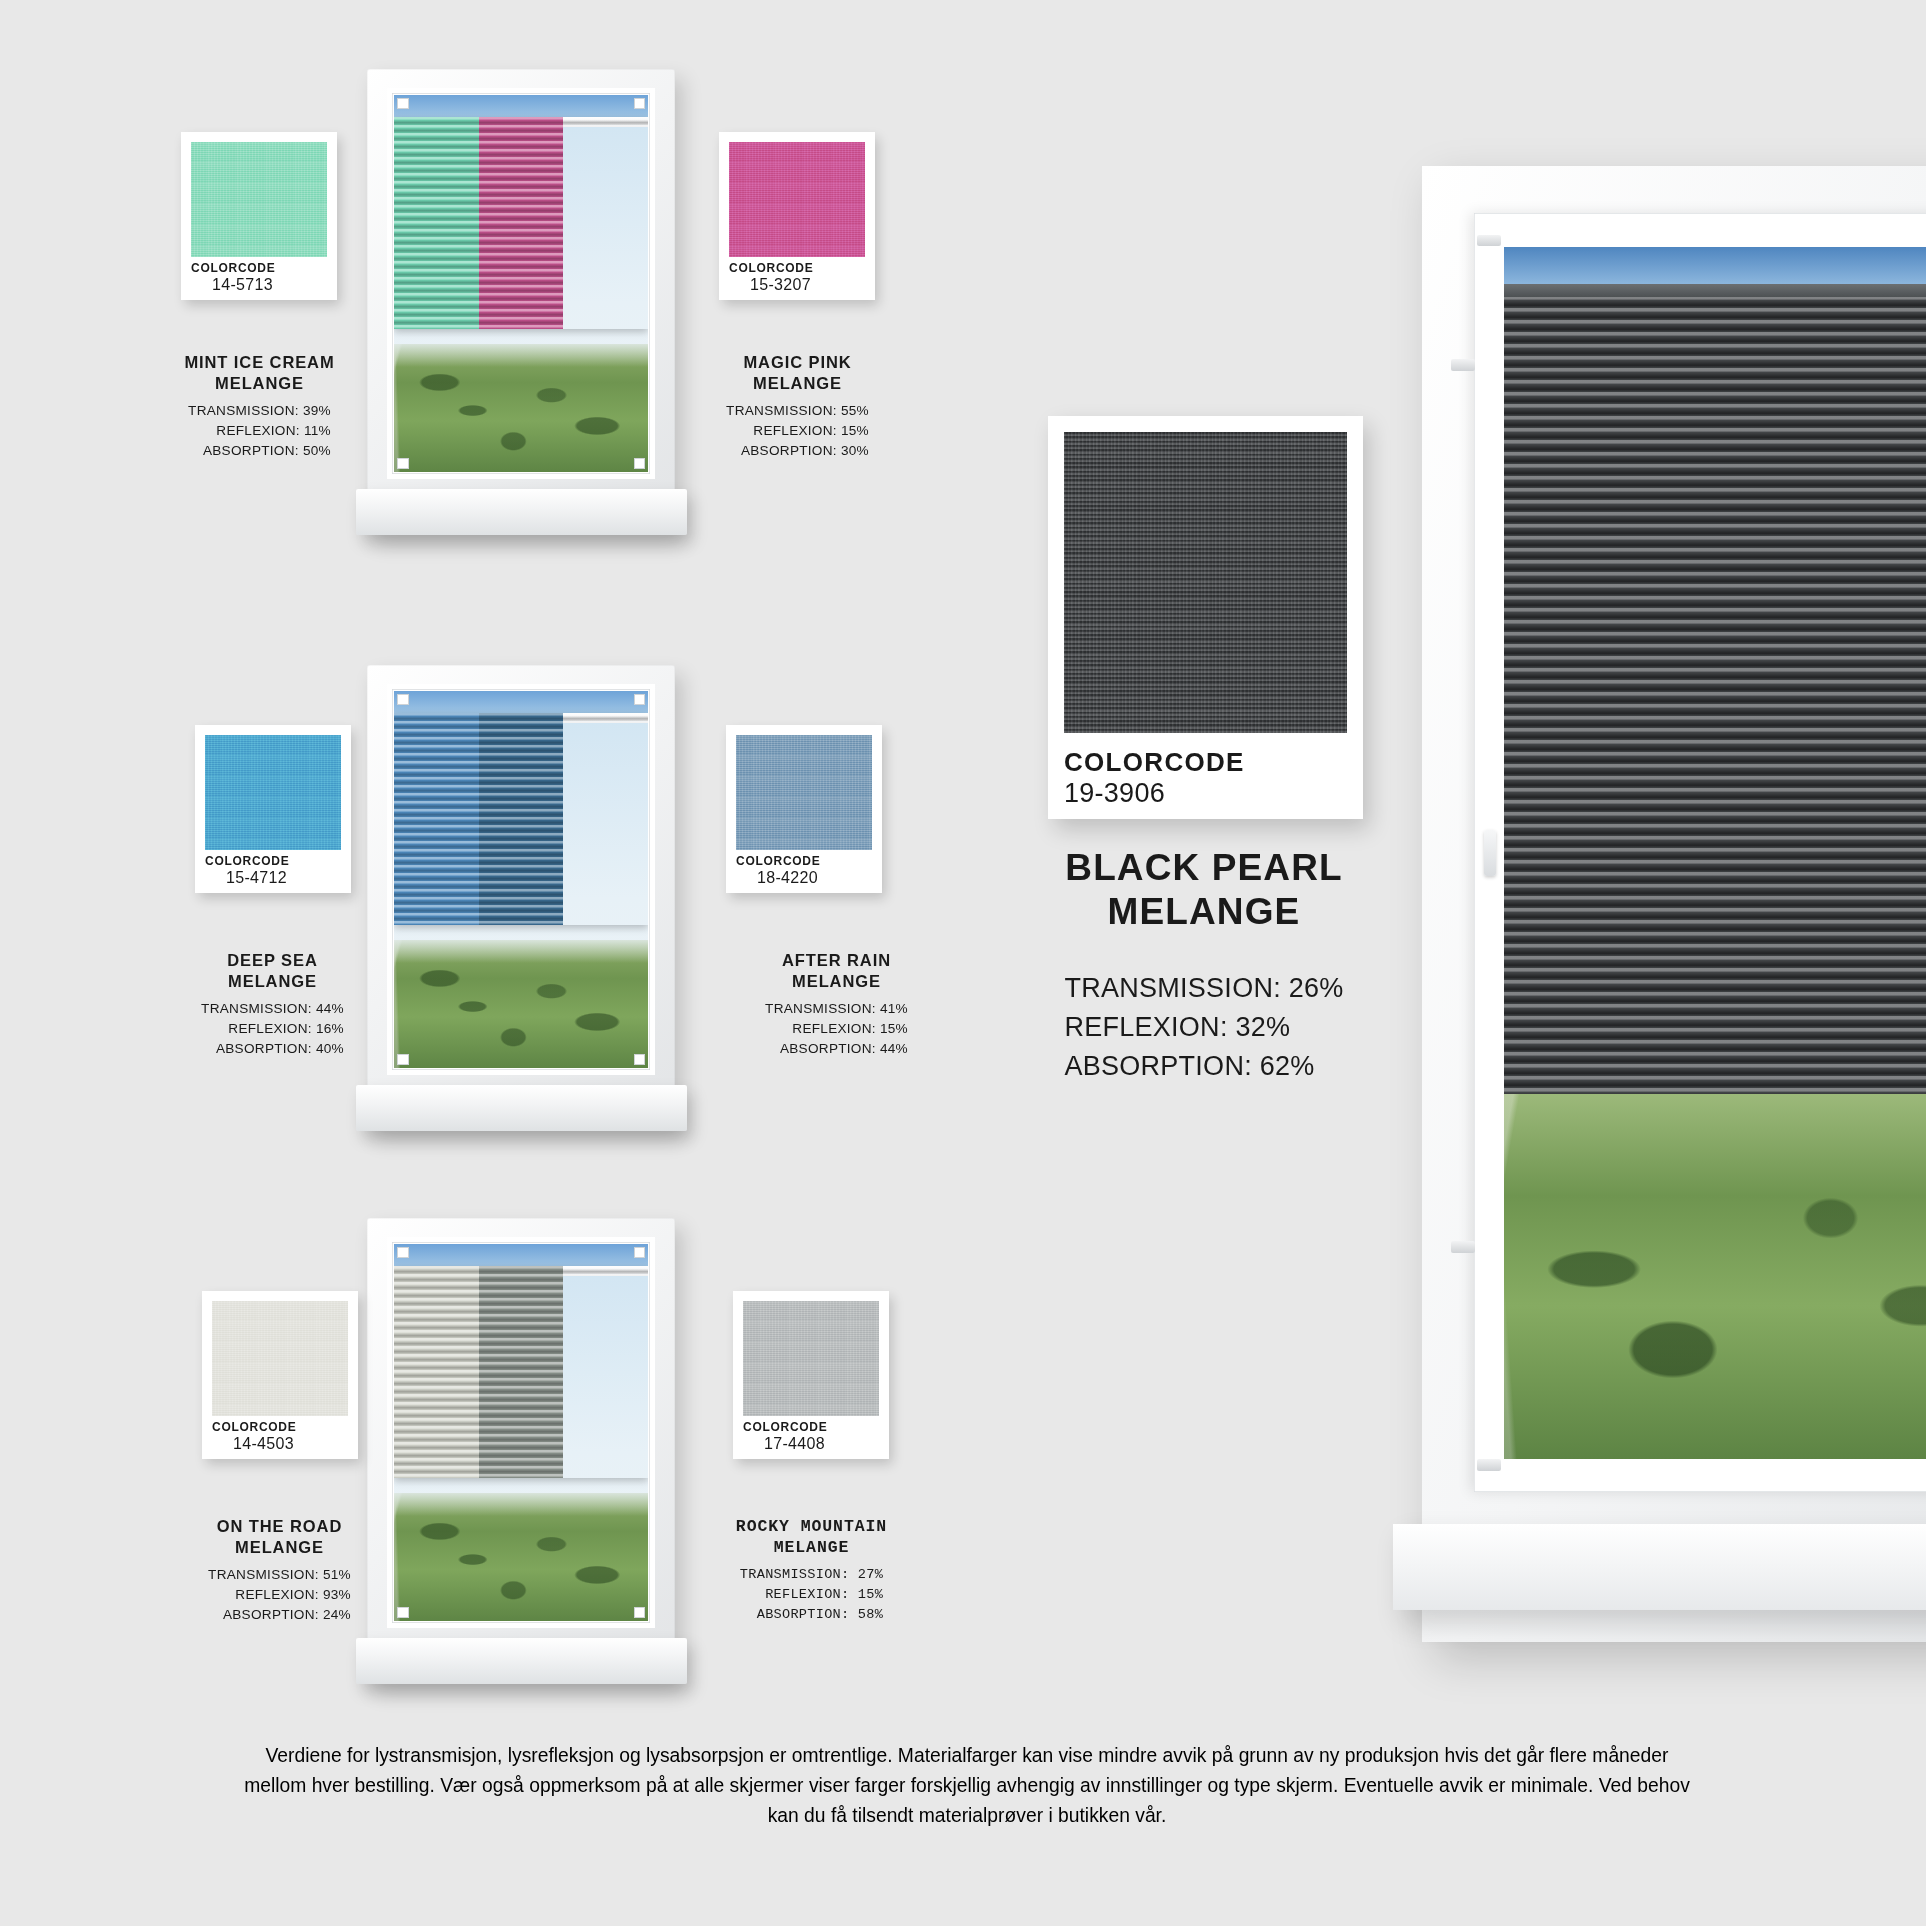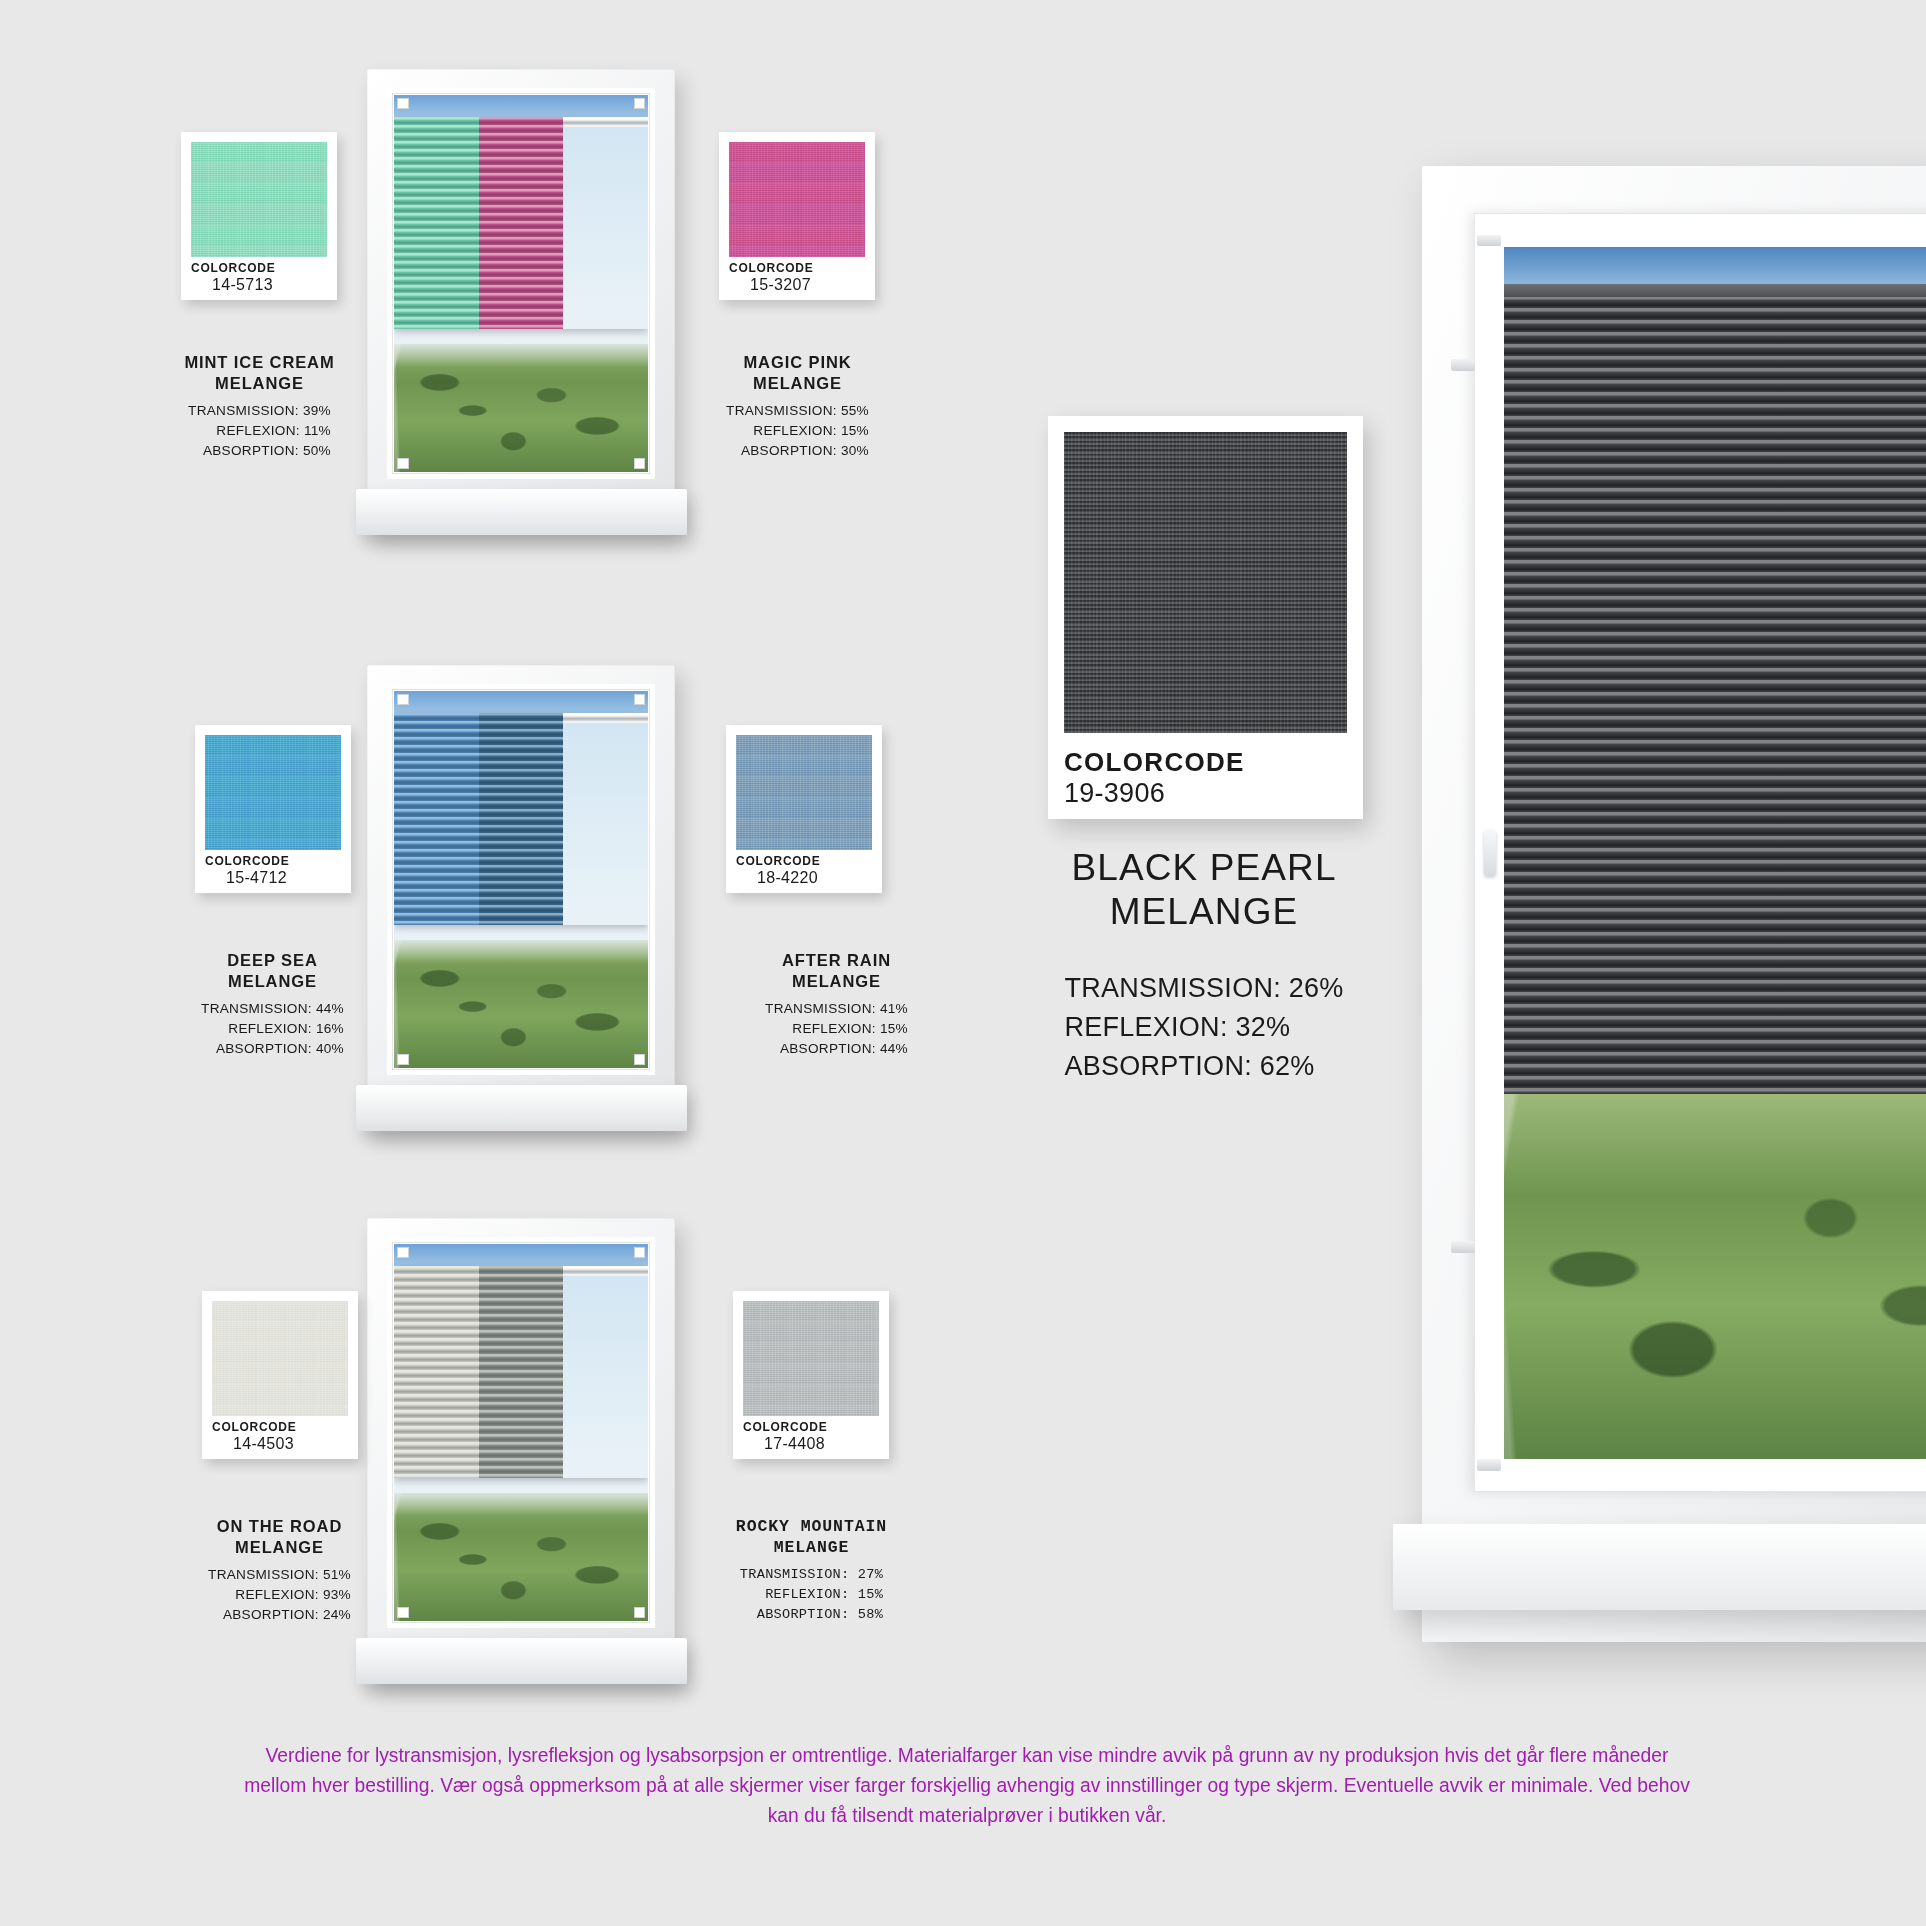--- a/index.html
+++ b/index.html
@@ -294,41 +294,41 @@
     position: absolute;
     left: 989px;
     top: 846px;
     width: 430px;
     text-align: center;
   }
   #hero-text .hname {
     font-size: 37px;
     letter-spacing: 0.03em;
     line-height: 1.18;
-    font-weight: 400;
+    font-weight: 700;
   }
   #hero-text .hspecs {
     margin-top: 36px;
     font-size: 27px;
     line-height: 1.44;
     text-align: left;
     display: inline-block;
     letter-spacing: 0.01em;
   }
 
   
   #footer {
     position: absolute;
     left: 236px;
     top: 1741px;
     width: 1462px;
     text-align: center;
     font-size: 19.3px;
     line-height: 1.55;
-    color: #a21caf;
+    color: #000000;
   }
 </style>
 </head>
 <body>
 
 <div class="window-wrap" style="left:367px; top:69px; width:308px; height:466px;">
   <div class="win-frame"></div>
   <div class="win-inner">
     <div class="win-glass">
       <div class="win-skyband"></div>

